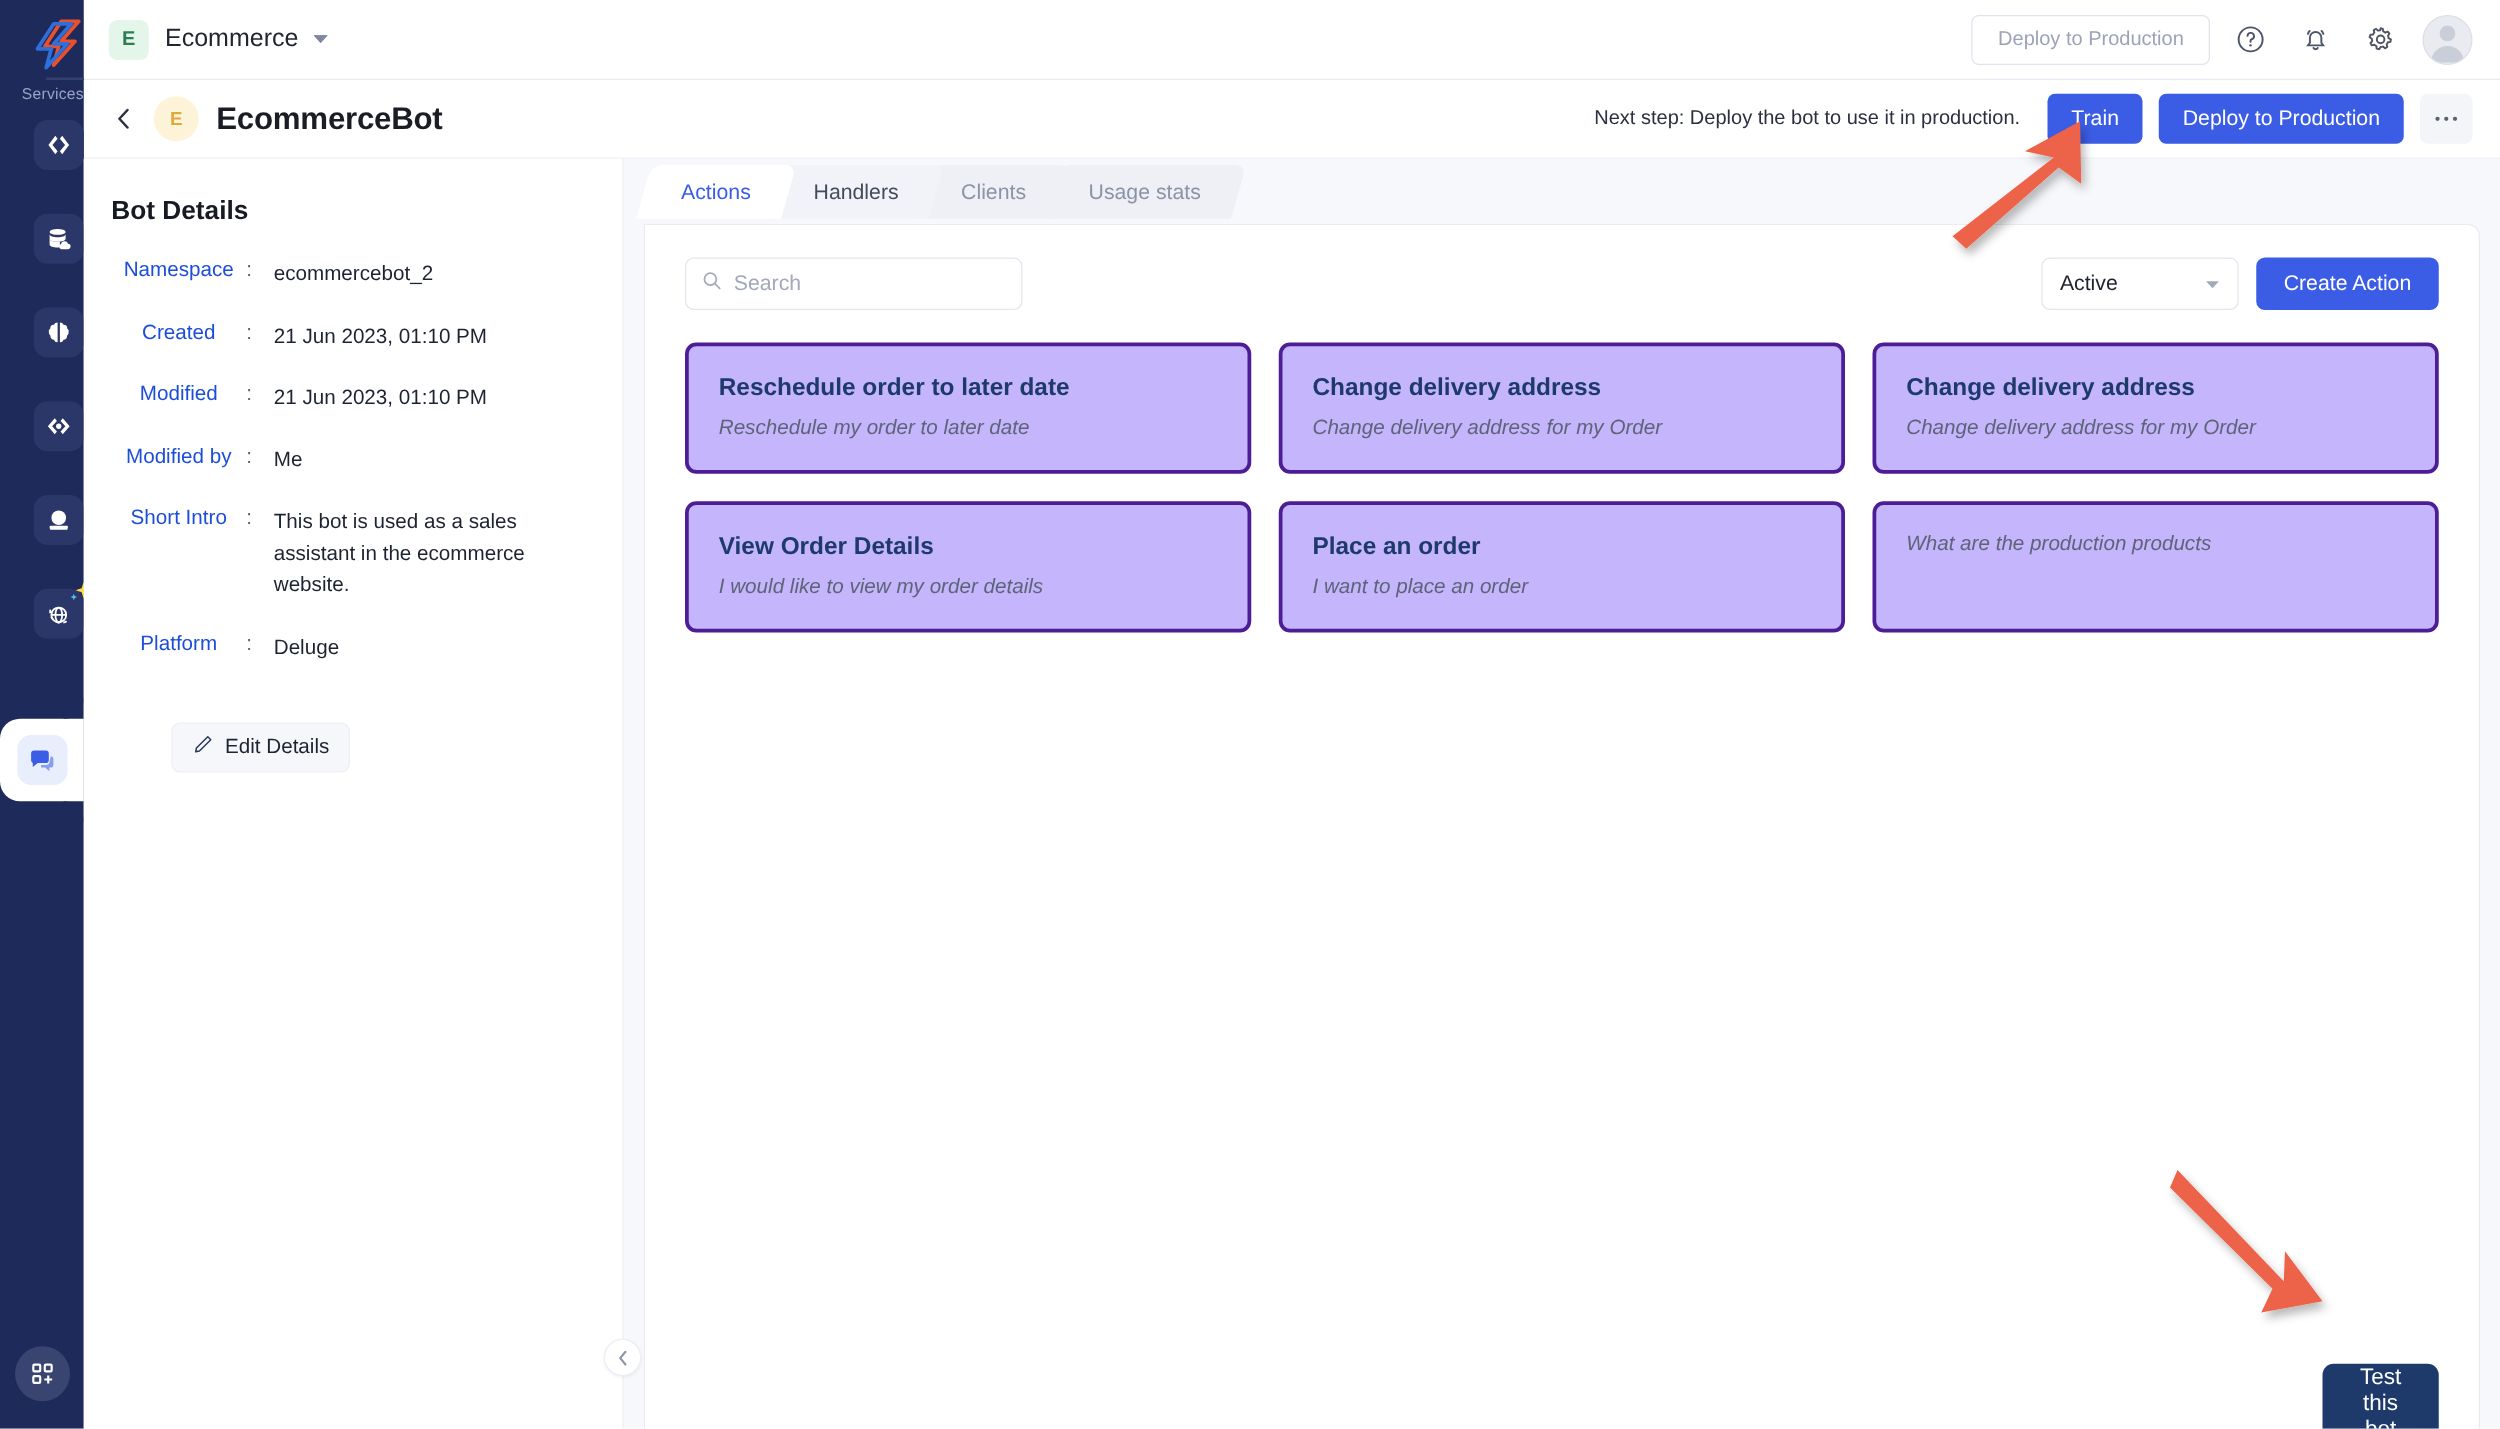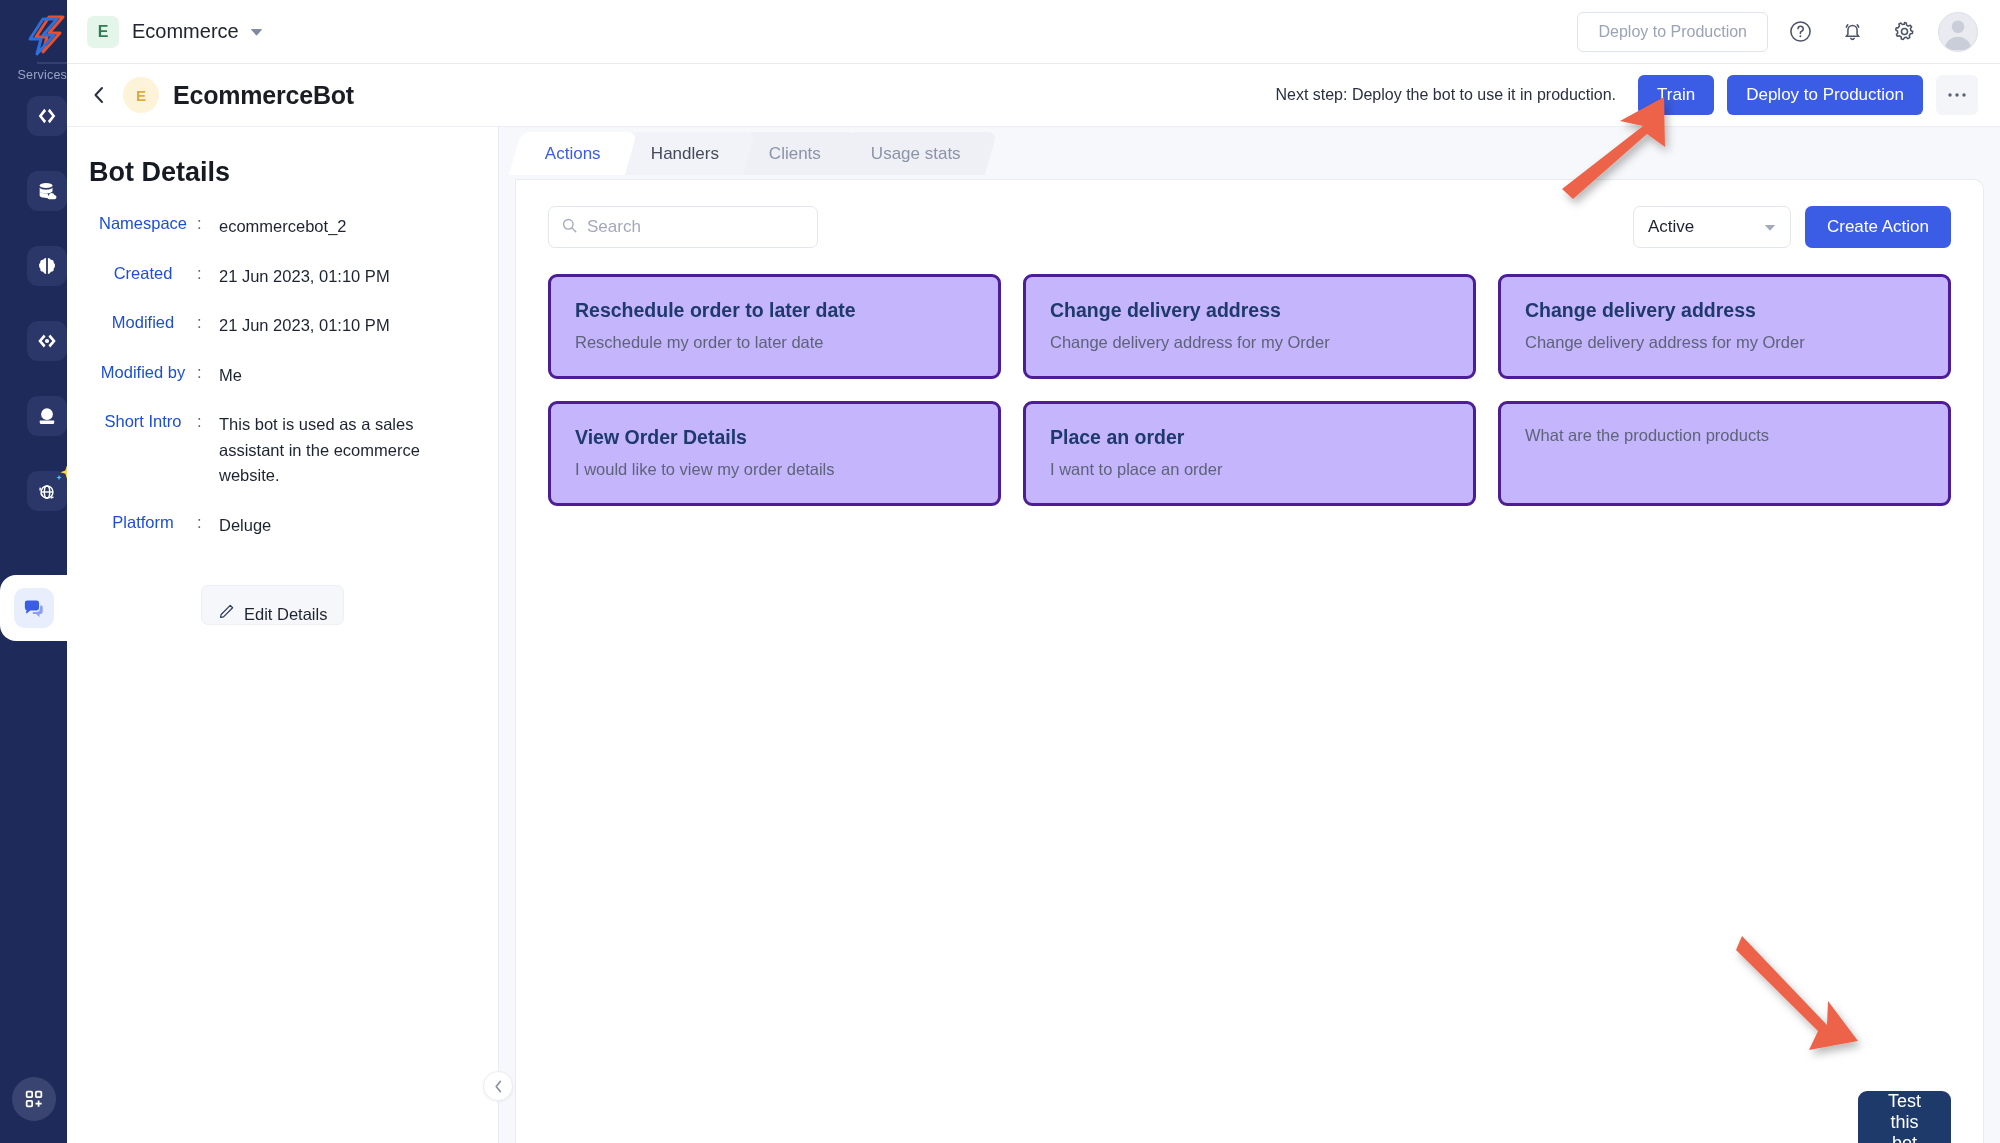--- a/index.html
+++ b/index.html
@@ -138,30 +138,30 @@
   .body { flex: 1; display: flex; min-height: 0; }
 
   
   .details {
     width: 432px; flex: 0 0 432px;
     border-right: 1px solid #e9ebf1;
     padding: 30px 30px 0 22px;
     background: #fff;
     position: relative;
   }
-  .details h2 { font-size: 27px; color: #161a22; margin-bottom: 26px; font-weight: bold; }
+  .details h2 { font-size: 21px; color: #161a22; margin-bottom: 26px; font-weight: bold; }
   .drow { display: flex; font-size: 16.5px; margin-bottom: 24px; align-items: flex-start; }
   .dlabel { width: 108px; flex: 0 0 108px; color: #1d4ed8; text-align: center; }
   .dcolon { width: 22px; flex: 0 0 22px; color: #5d6477; }
   .dvalue { color: #1d2431; line-height: 1.55; }
   .btn-edit {
-    margin: 22px 0 0 112px;
+    margin: 22px 0 0 48px;
     height: 40px; padding: 0 16px;
     background: #f6f7fa; border: 1px solid #edeff4; border-radius: 7px;
-    display: inline-flex; align-items: flex-end; gap: 9px;
+    display: inline-flex; align-items: center; gap: 9px;
     font-size: 16.5px; color: #1d2431; cursor: pointer;
   }
   .collapse-handle {
     position: absolute; right: -15px; bottom: 42px;
     width: 30px; height: 30px; border-radius: 50%;
     background: #fff; border: 1px solid #eceef4;
     display: flex; align-items: center; justify-content: center;
     cursor: pointer; z-index: 5;
     box-shadow: 0 1px 3px rgba(0,0,0,.06);
   }
@@ -215,21 +215,21 @@
     border: none; border-radius: 7px; font-size: 17px; cursor: pointer;
     font-family: "Liberation Sans", sans-serif;
   }
   .cards { display: grid; grid-template-columns: repeat(3, 1fr); gap: 22px 22px; }
   .card {
     border: 3px solid #4c1d95; border-radius: 9px;
     background: #c4b5fd; padding: 22px 24px 24px 24px; cursor: pointer;
     min-height: 96px;
   }
   .card-title { font-size: 19.5px; font-weight: bold; color: #1e3a6b; margin-bottom: 11px; }
-  .card-desc { font-size: 16.5px; color: #5d6477; }
+  .card-desc { font-size: 16.5px; color: #5d6477; font-style: italic; }
 
   
   .test-bot {
     position: absolute; right: 0; bottom: 0;
     height: 52px; padding: 0 30px;
     background: #1e3a6b; color: #fff; font-size: 18px;
     border: none; border-top-left-radius: 9px; border-top-right-radius: 9px;
     cursor: pointer; font-family: "Liberation Sans", sans-serif;
   }
   .test-bot-wrap {

